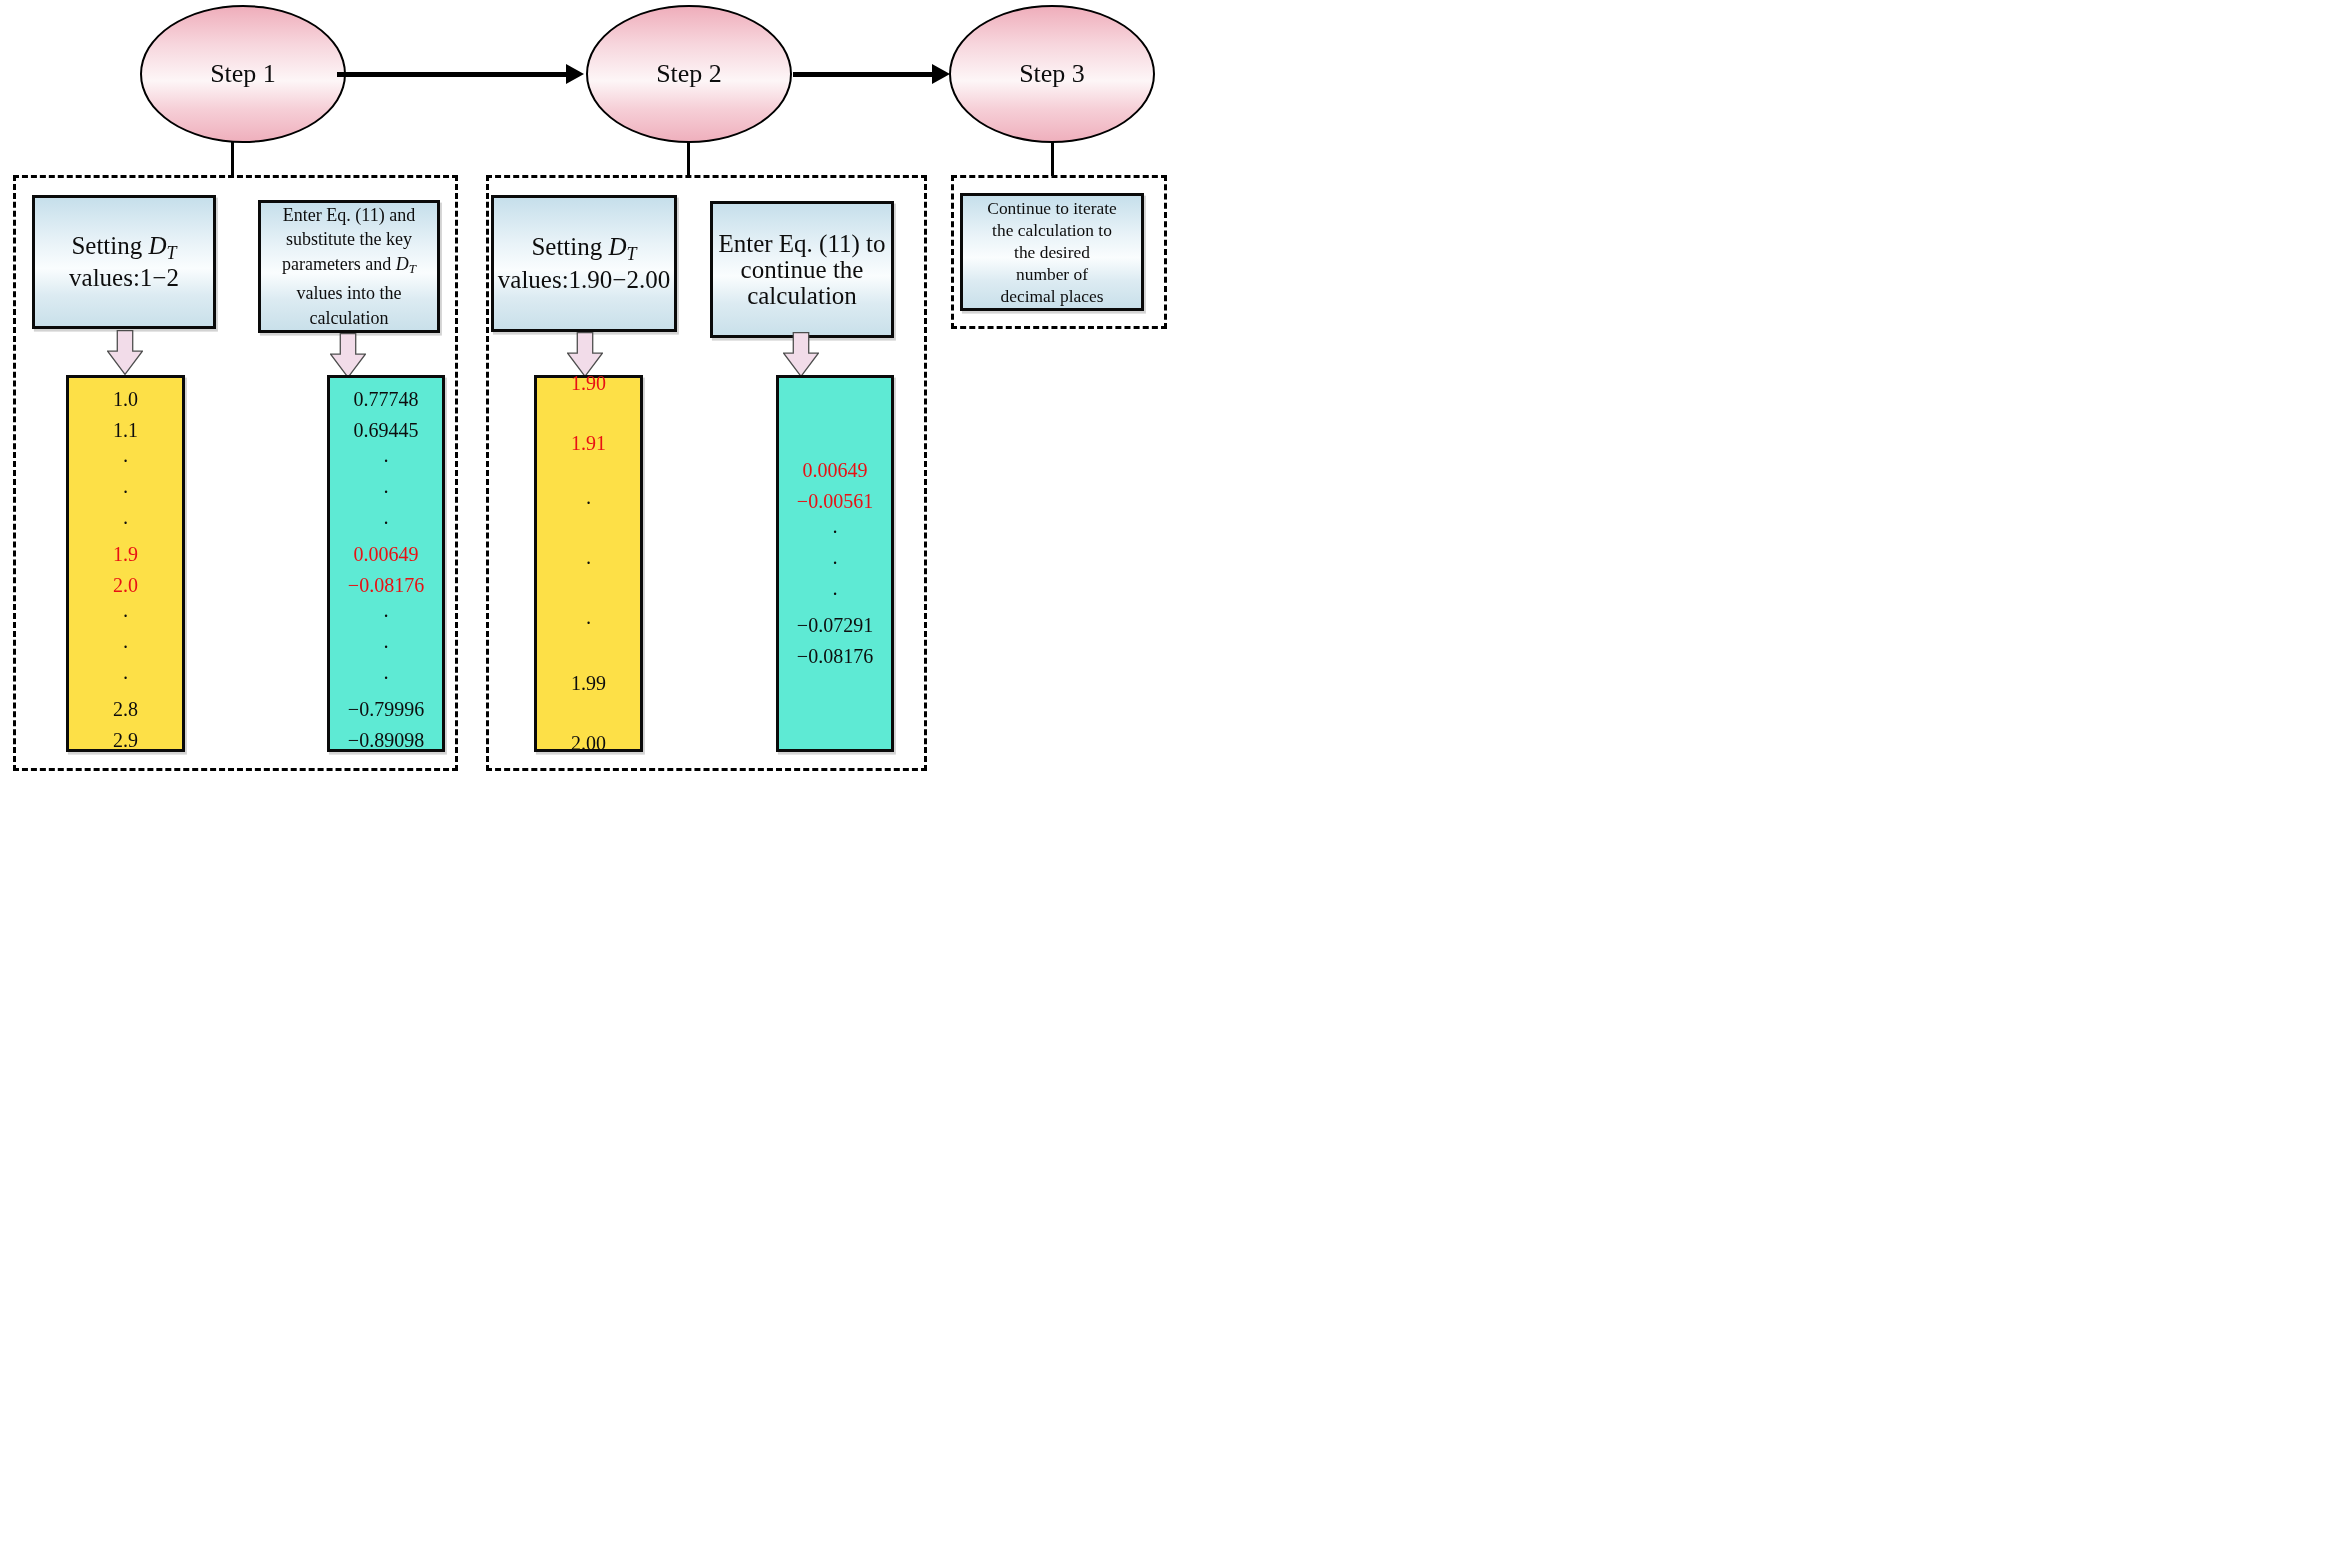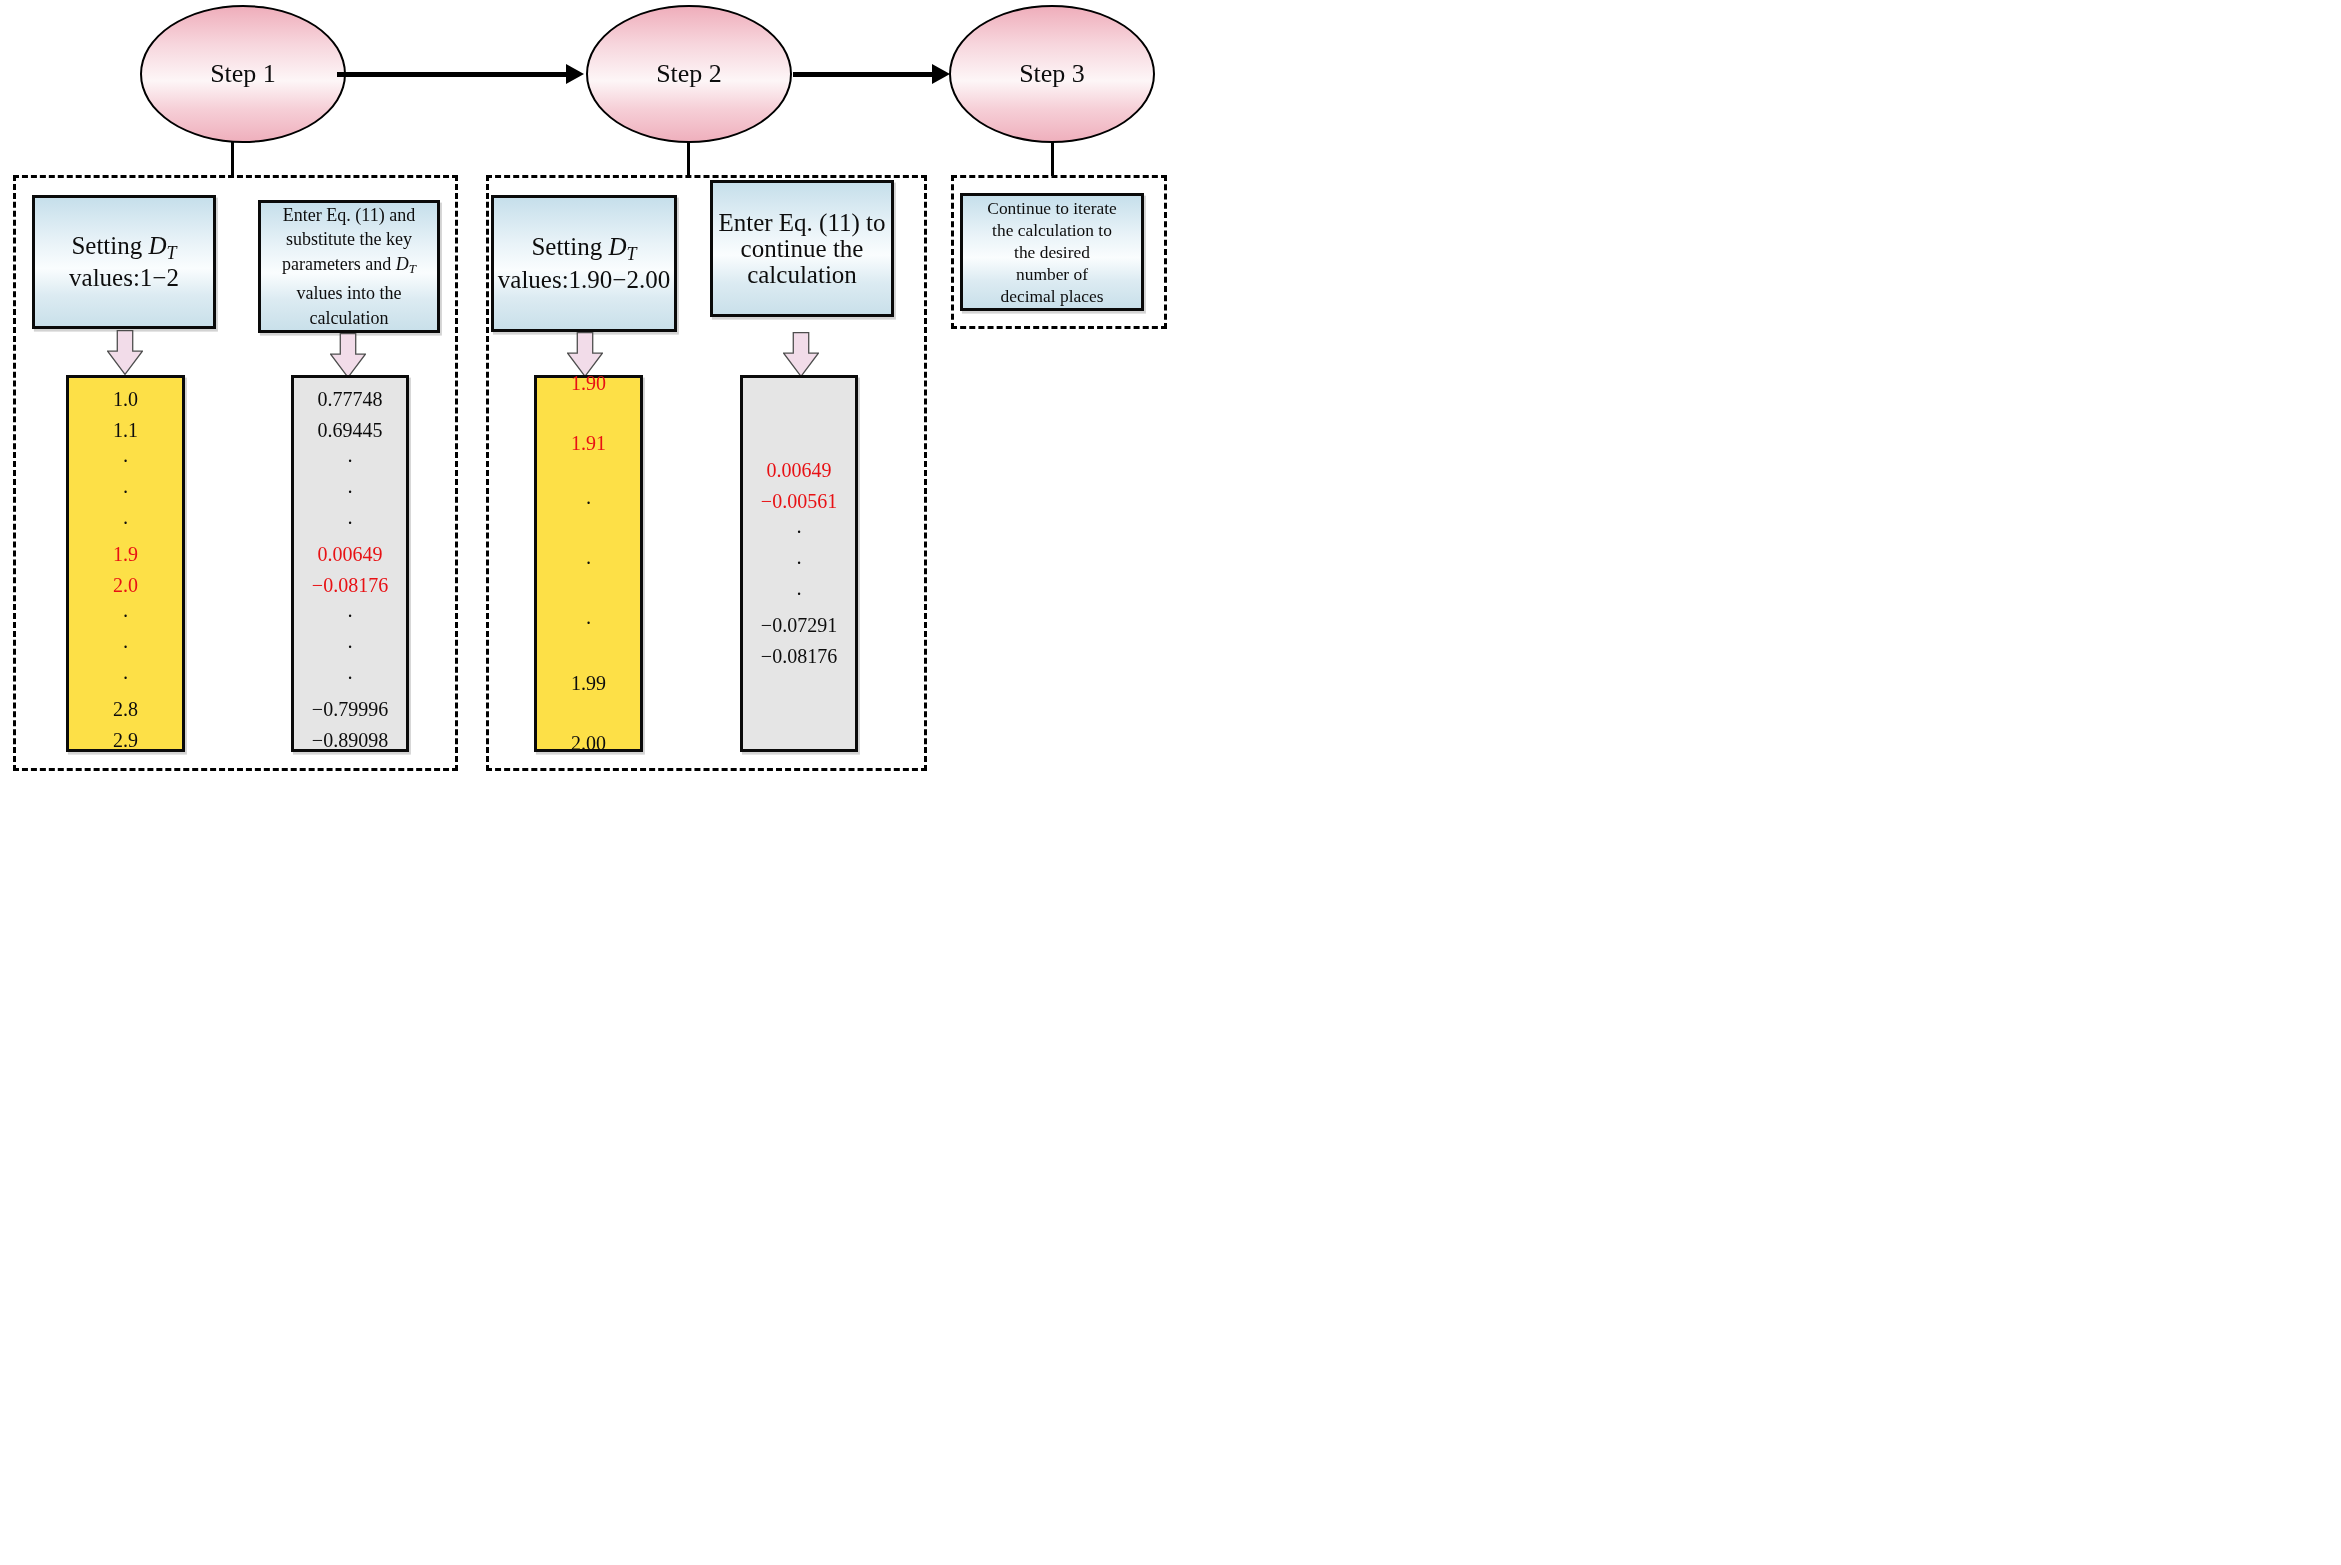--- a/index.html
+++ b/index.html
@@ -32,21 +32,21 @@
   .ibox .ln{white-space:nowrap;}
   .mvar{font-style:italic;}
   .msub{font-style:italic;font-size:0.72em;vertical-align:-0.25em;}
   
   .col{
     position:absolute;border:3.2px solid #0a0a0a;box-sizing:border-box;
     display:flex;flex-direction:column;align-items:center;
     font-size:20px;box-shadow:1.9px 2.6px 0 rgba(110,110,110,0.30);
   }
   .col.green{background:#fde047;}
-  .col.purple{background:#e5e5e5;}
+  .col.purple{background:#5eead4;margin-left:36px;}
   .col.fill{justify-content:space-between;padding:6.4px 0 9px 0;}
   .col.center{justify-content:center;}
   .cell{height:31px;line-height:31px;text-align:center;}
   .cell.red{color:#e81114;}
   
   .parrow{position:absolute;width:36px;height:45px;}
 </style>
 </head>
 <body>
 
@@ -86,21 +86,21 @@
     <div class="ln"><span>parameters and </span><span class="mvar">D</span><span class="msub">T</span></div>
     <div class="ln">values into the</div>
     <div class="ln">calculation</div>
   </div>
 
   <div class="ibox" style="left:491px;top:195px;width:186px;height:137px;">
     <div class="ln"><span>Setting </span><span class="mvar">D</span><span class="msub">T</span></div>
     <div class="ln">values:1.90−2.00</div>
   </div>
 
-  <div class="ibox" style="left:710px;top:180px;width:184px;height:137px;">
+  <div class="ibox" style="left:710px;top:201px;width:184px;height:137px;">
     <div class="ln">Enter Eq. (11) to</div>
     <div class="ln">continue the</div>
     <div class="ln">calculation</div>
   </div>
 
   <div class="ibox" style="left:960px;top:193px;width:184px;height:118px;font-size:17.4px;line-height:22px;">
     <div class="ln">Continue to iterate</div>
     <div class="ln">the calculation to</div>
     <div class="ln">the desired</div>
     <div class="ln">number of</div>

